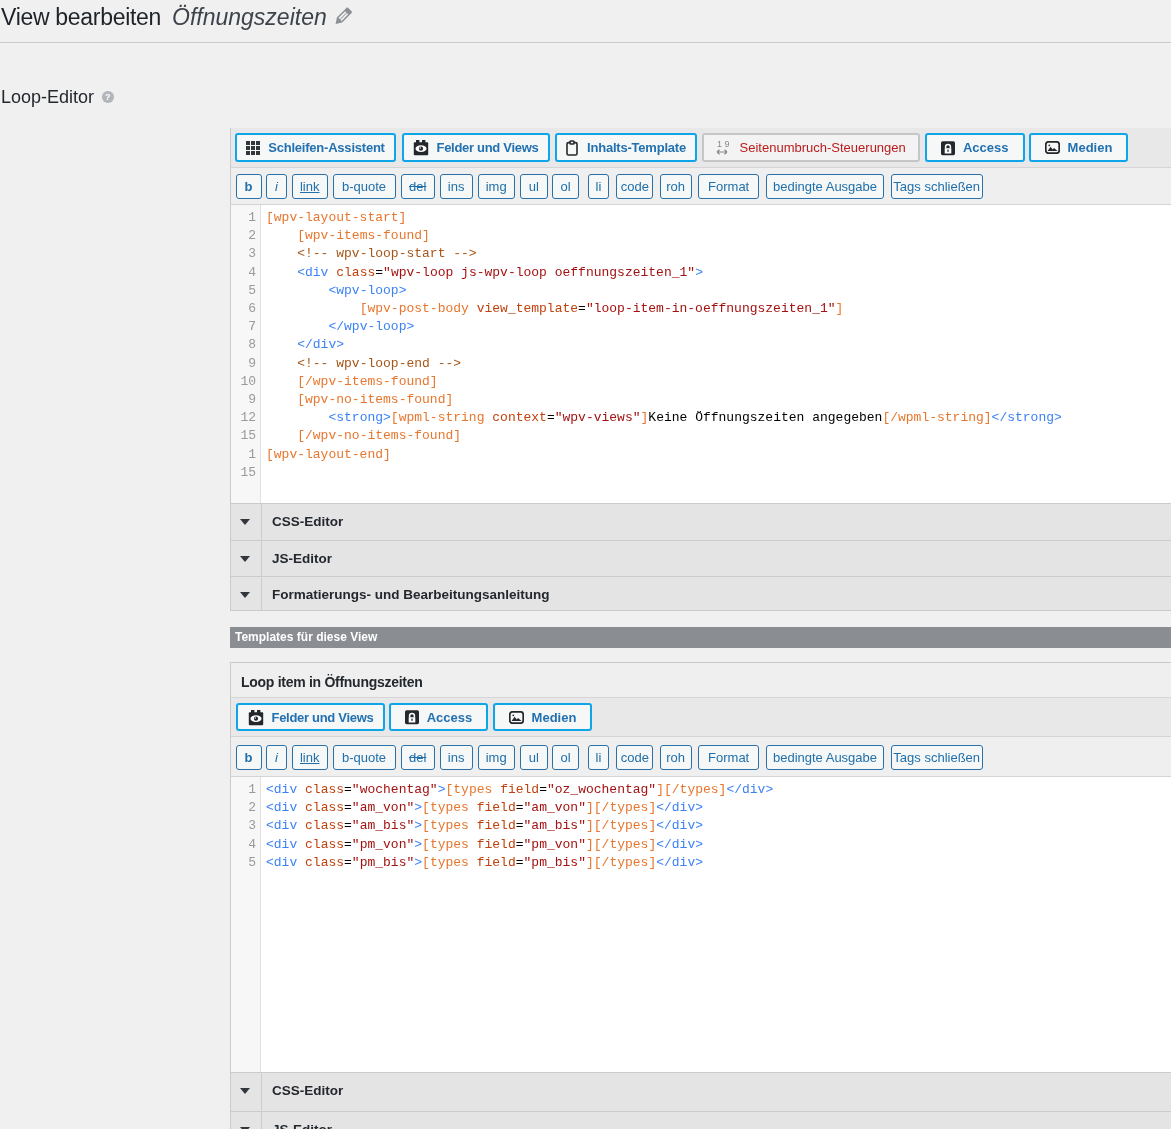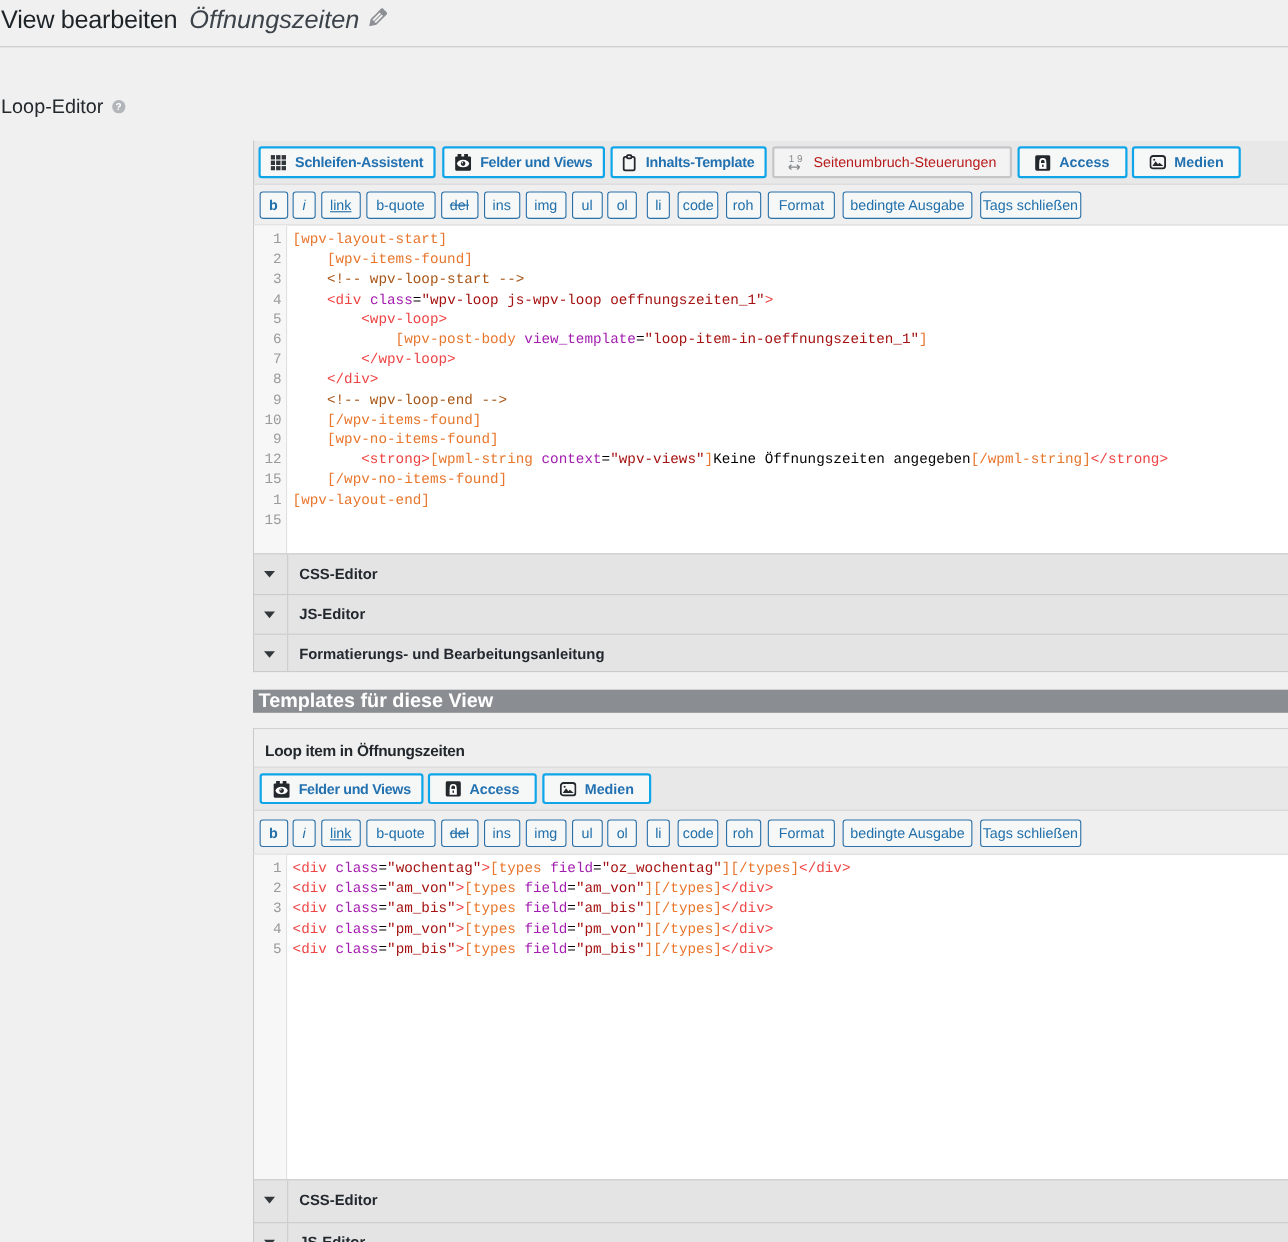--- a/index.html
+++ b/index.html
@@ -8,21 +8,21 @@
 .abs{position:absolute}
 .btn{position:absolute;display:flex;align-items:center;justify-content:center;white-space:nowrap;background:#f6f7f7;border:2px solid #0ea5e9;border-radius:3px;color:#2271b1;font-size:13px;font-weight:600;height:29px}
 .btn svg{flex:0 0 auto}
 .btn .lbl{margin-left:8px}
 .btn2{height:28px}
 .qt{position:absolute;display:flex;align-items:center;justify-content:center;background:#f6f7f7;border:1px solid #2b71a9;border-radius:3px;color:#2170ab;font-size:13px;height:25px;font-weight:400}
 .ed{position:absolute;background:#fff;border-top:1px solid #d4d4d4;border-left:1px solid #c9cacb}
 .gut{position:absolute;left:0;top:0;bottom:0;width:30px;background:#f7f7f7;border-right:1px solid #e0e0e0;padding-top:4px}
 .gut div{font-family:"Liberation Mono",monospace;font-size:13px;line-height:18.2px;color:#9a9a9a;text-align:right;padding-right:4px}
 pre.code{position:absolute;left:35px;top:4px;font-family:"Liberation Mono",monospace;font-size:13px;line-height:18.2px;color:#000;white-space:pre}
-.o{color:#e8762d}.t{color:#ef4444}.a{color:#a21caf}.s{color:#a51111}.c{color:#a75617}
+.o{color:#e8762d}.t{color:#3b82f6}.a{color:#c2410c}.s{color:#a51111}.c{color:#a75617}
 .bar{position:absolute;left:0;right:0;background:#e4e4e5;border-top:1px solid #cbcbcb;border-left:1px solid #c9cacb;height:36px}
 .bar .tri{position:absolute;left:9px;top:15px;width:0;height:0;border-left:5px solid transparent;border-right:5px solid transparent;border-top:6px solid #32373c}
 .bar .vl{position:absolute;left:30px;top:0;bottom:0;width:1px;background:#cbcbcb}
 .bar .ttl{position:absolute;left:41px;top:10px;font-size:13.5px;font-weight:700;color:#23282e}
 </style>
 </head>
 <body>
 
 <div class="abs" style="left:1px;top:2px;font-size:23px;color:#1d2327;line-height:30px;letter-spacing:-0.3px">View bearbeiten</div>
 <div class="abs" style="left:172px;top:2px;font-size:23px;font-style:italic;color:#3c434a;line-height:30px">Öffnungszeiten</div>
@@ -158,21 +158,21 @@
   <div class="vl"></div>
     <div class="tri" style="left:9px"></div>
     <div class="ttl">JS-Editor</div>
 </div>
 <div class="bar" style="top:576px;left:230px;width:941px;height:35px;border-bottom:1px solid #cbcbcb">
   <div class="vl"></div>
     <div class="tri" style="left:9px"></div>
     <div class="ttl">Formatierungs- und Bearbeitungsanleitung</div>
 </div>
 
-<div class="abs" style="left:230px;top:627px;width:941px;height:21px;background:#8a8d91;color:#fff;font-size:18px;font-weight:700;line-height:21px;padding-left:5px">Templates für diese View</div>
+<div class="abs" style="left:230px;top:627px;width:941px;height:21px;background:#8a8d91;color:#fff;font-size:12px;font-weight:700;line-height:21px;padding-left:5px">Templates für diese View</div>
 
 <div class="abs" style="left:230px;top:662px;width:941px;height:467px;border-left:1px solid #c9cacb;border-top:1px solid #c9cacb;background:#efeff0"></div>
 <div class="abs" style="left:231px;top:663px;width:940px;height:35px;background:#efeff0;border-bottom:1px solid #d5d5d6;font-size:14px;font-weight:700;color:#23282d;line-height:38px;padding-left:10px;letter-spacing:-0.28px">Loop item in Öffnungszeiten</div>
 <div class="abs" style="left:231px;top:698px;width:940px;height:39px;background:#e8e8e9;border-bottom:1px solid #d5d5d6"></div>
 
 <div class="btn btn2" style="left:236px;top:703px;width:149px">
 <svg width="16" height="17" viewBox="0 0 16 17">
       <rect x="3" y="1" width="3.4" height="4" fill="#23282d"></rect>
       <rect x="9" y="1" width="3.4" height="4" fill="#23282d"></rect>
       <rect x="0.8" y="3.2" width="14.4" height="13" rx="1" fill="#23282d"></rect>

